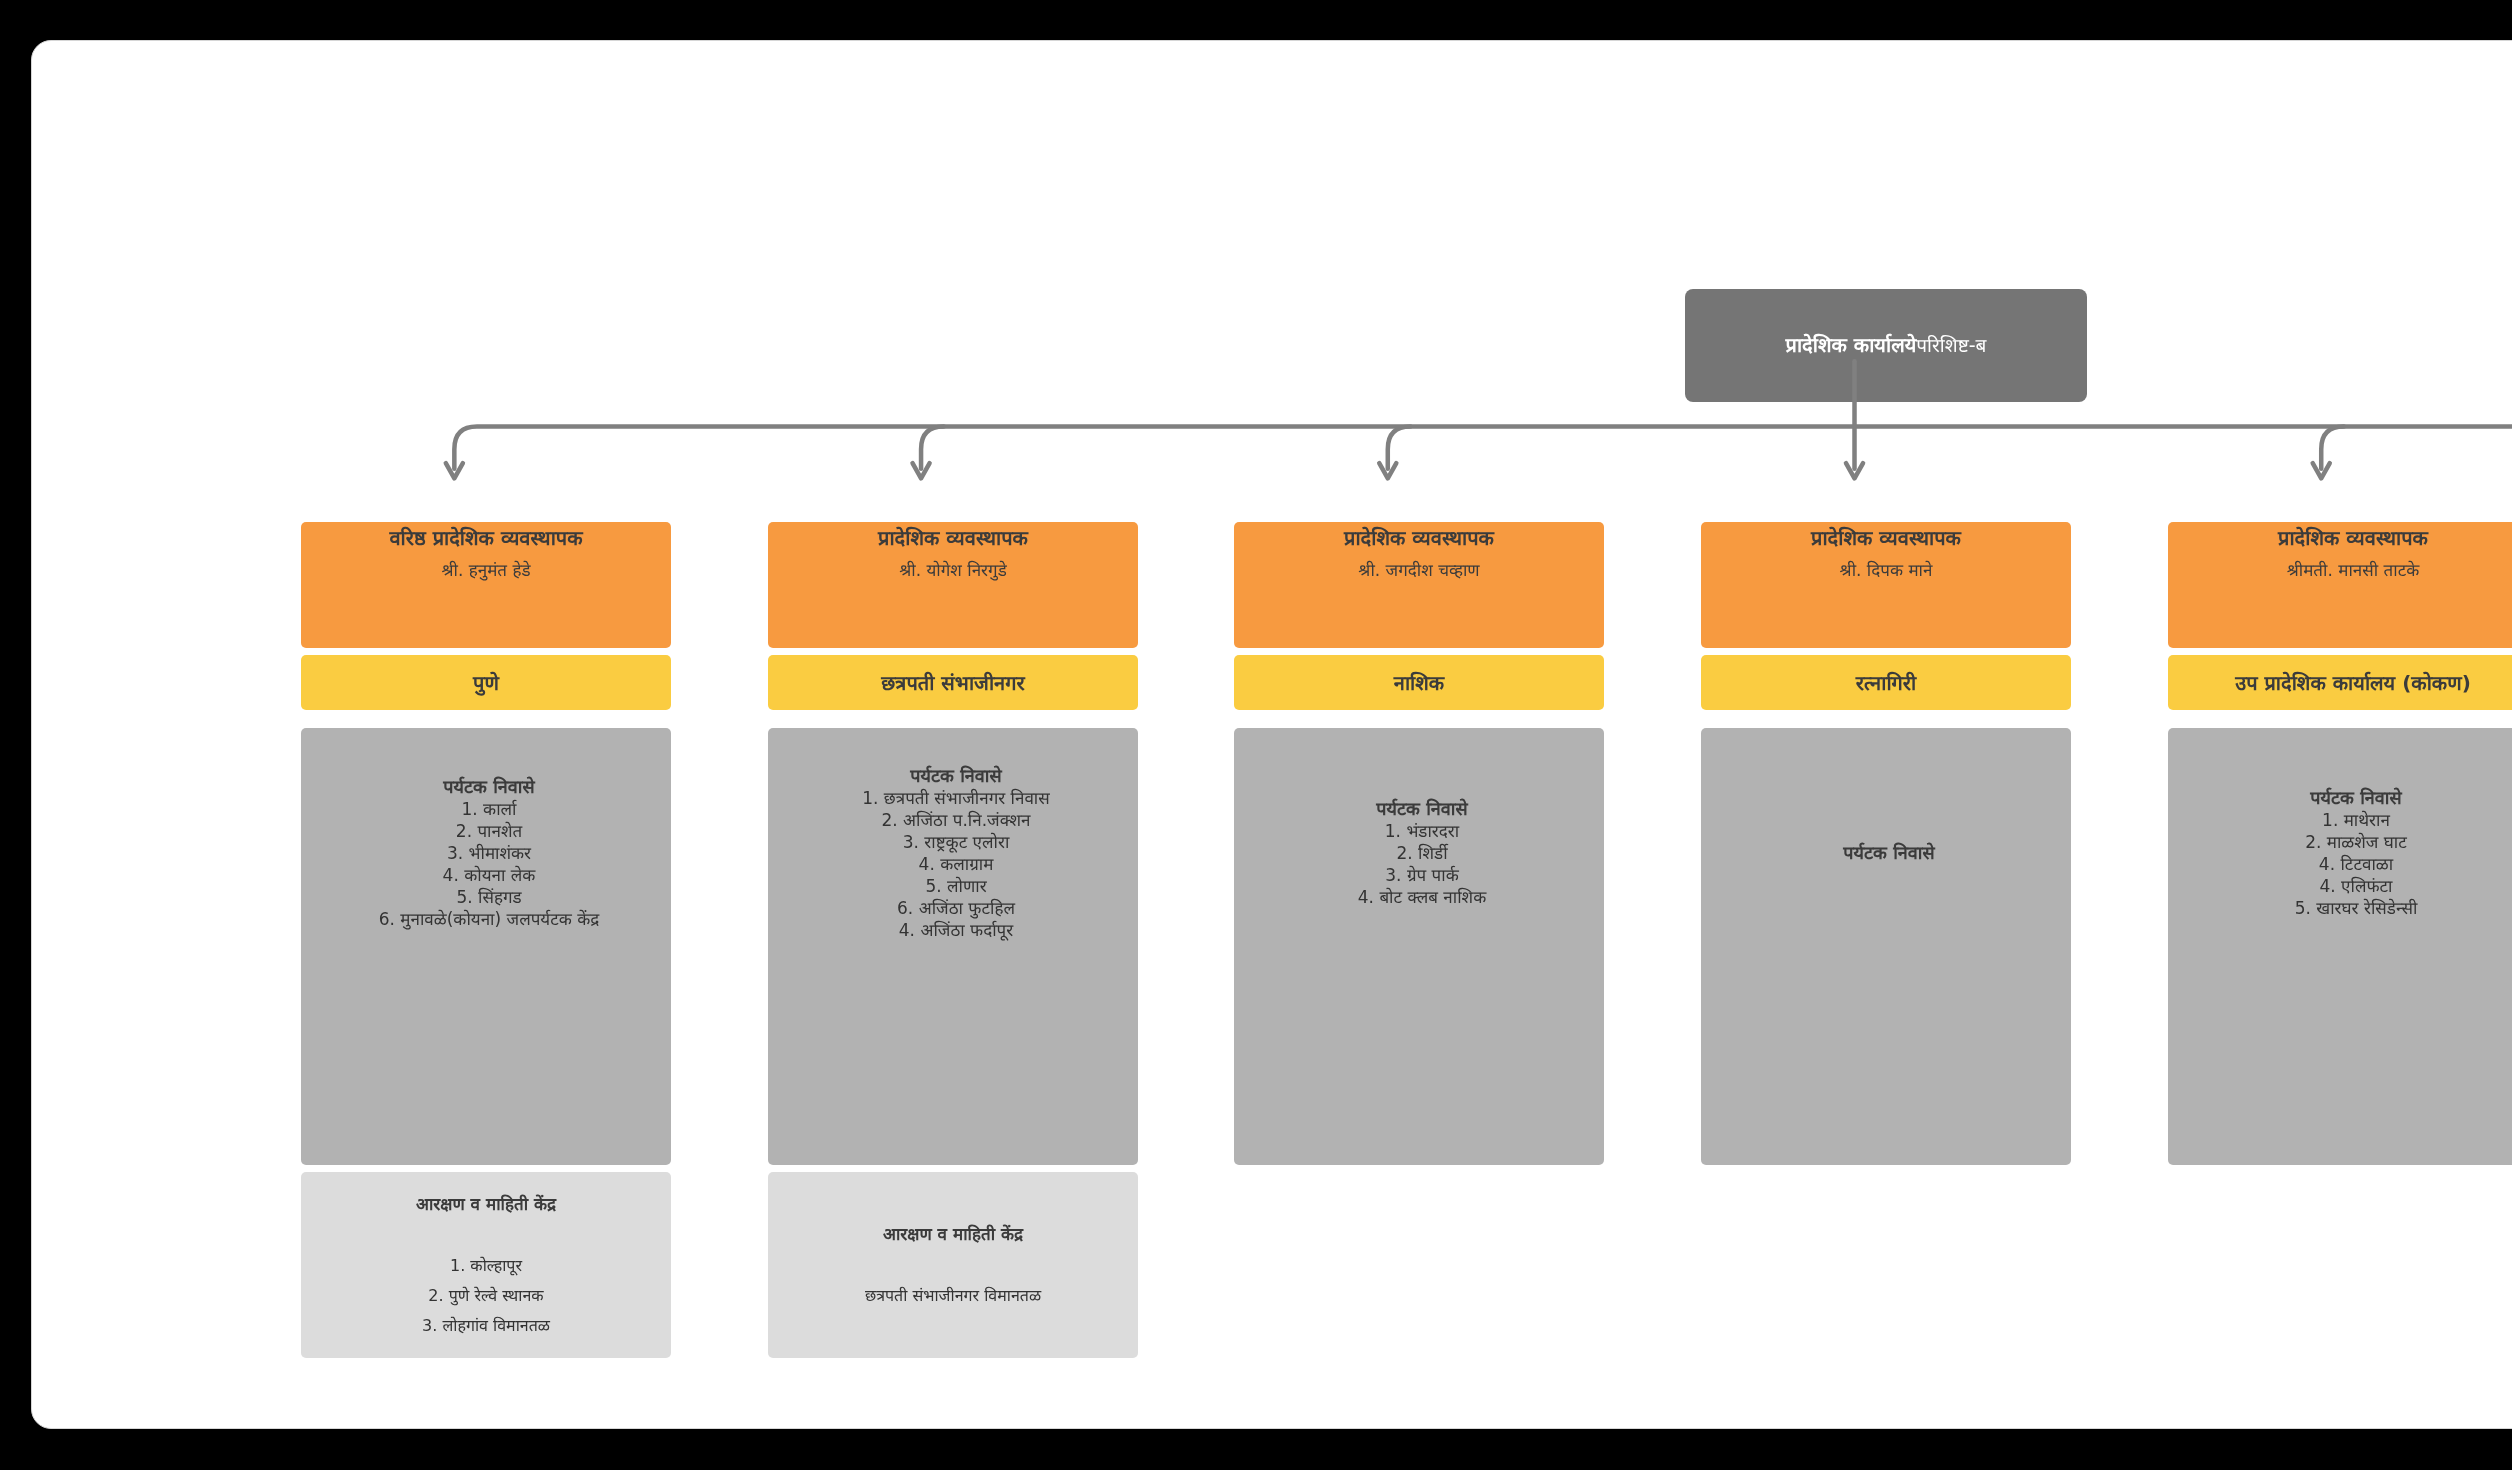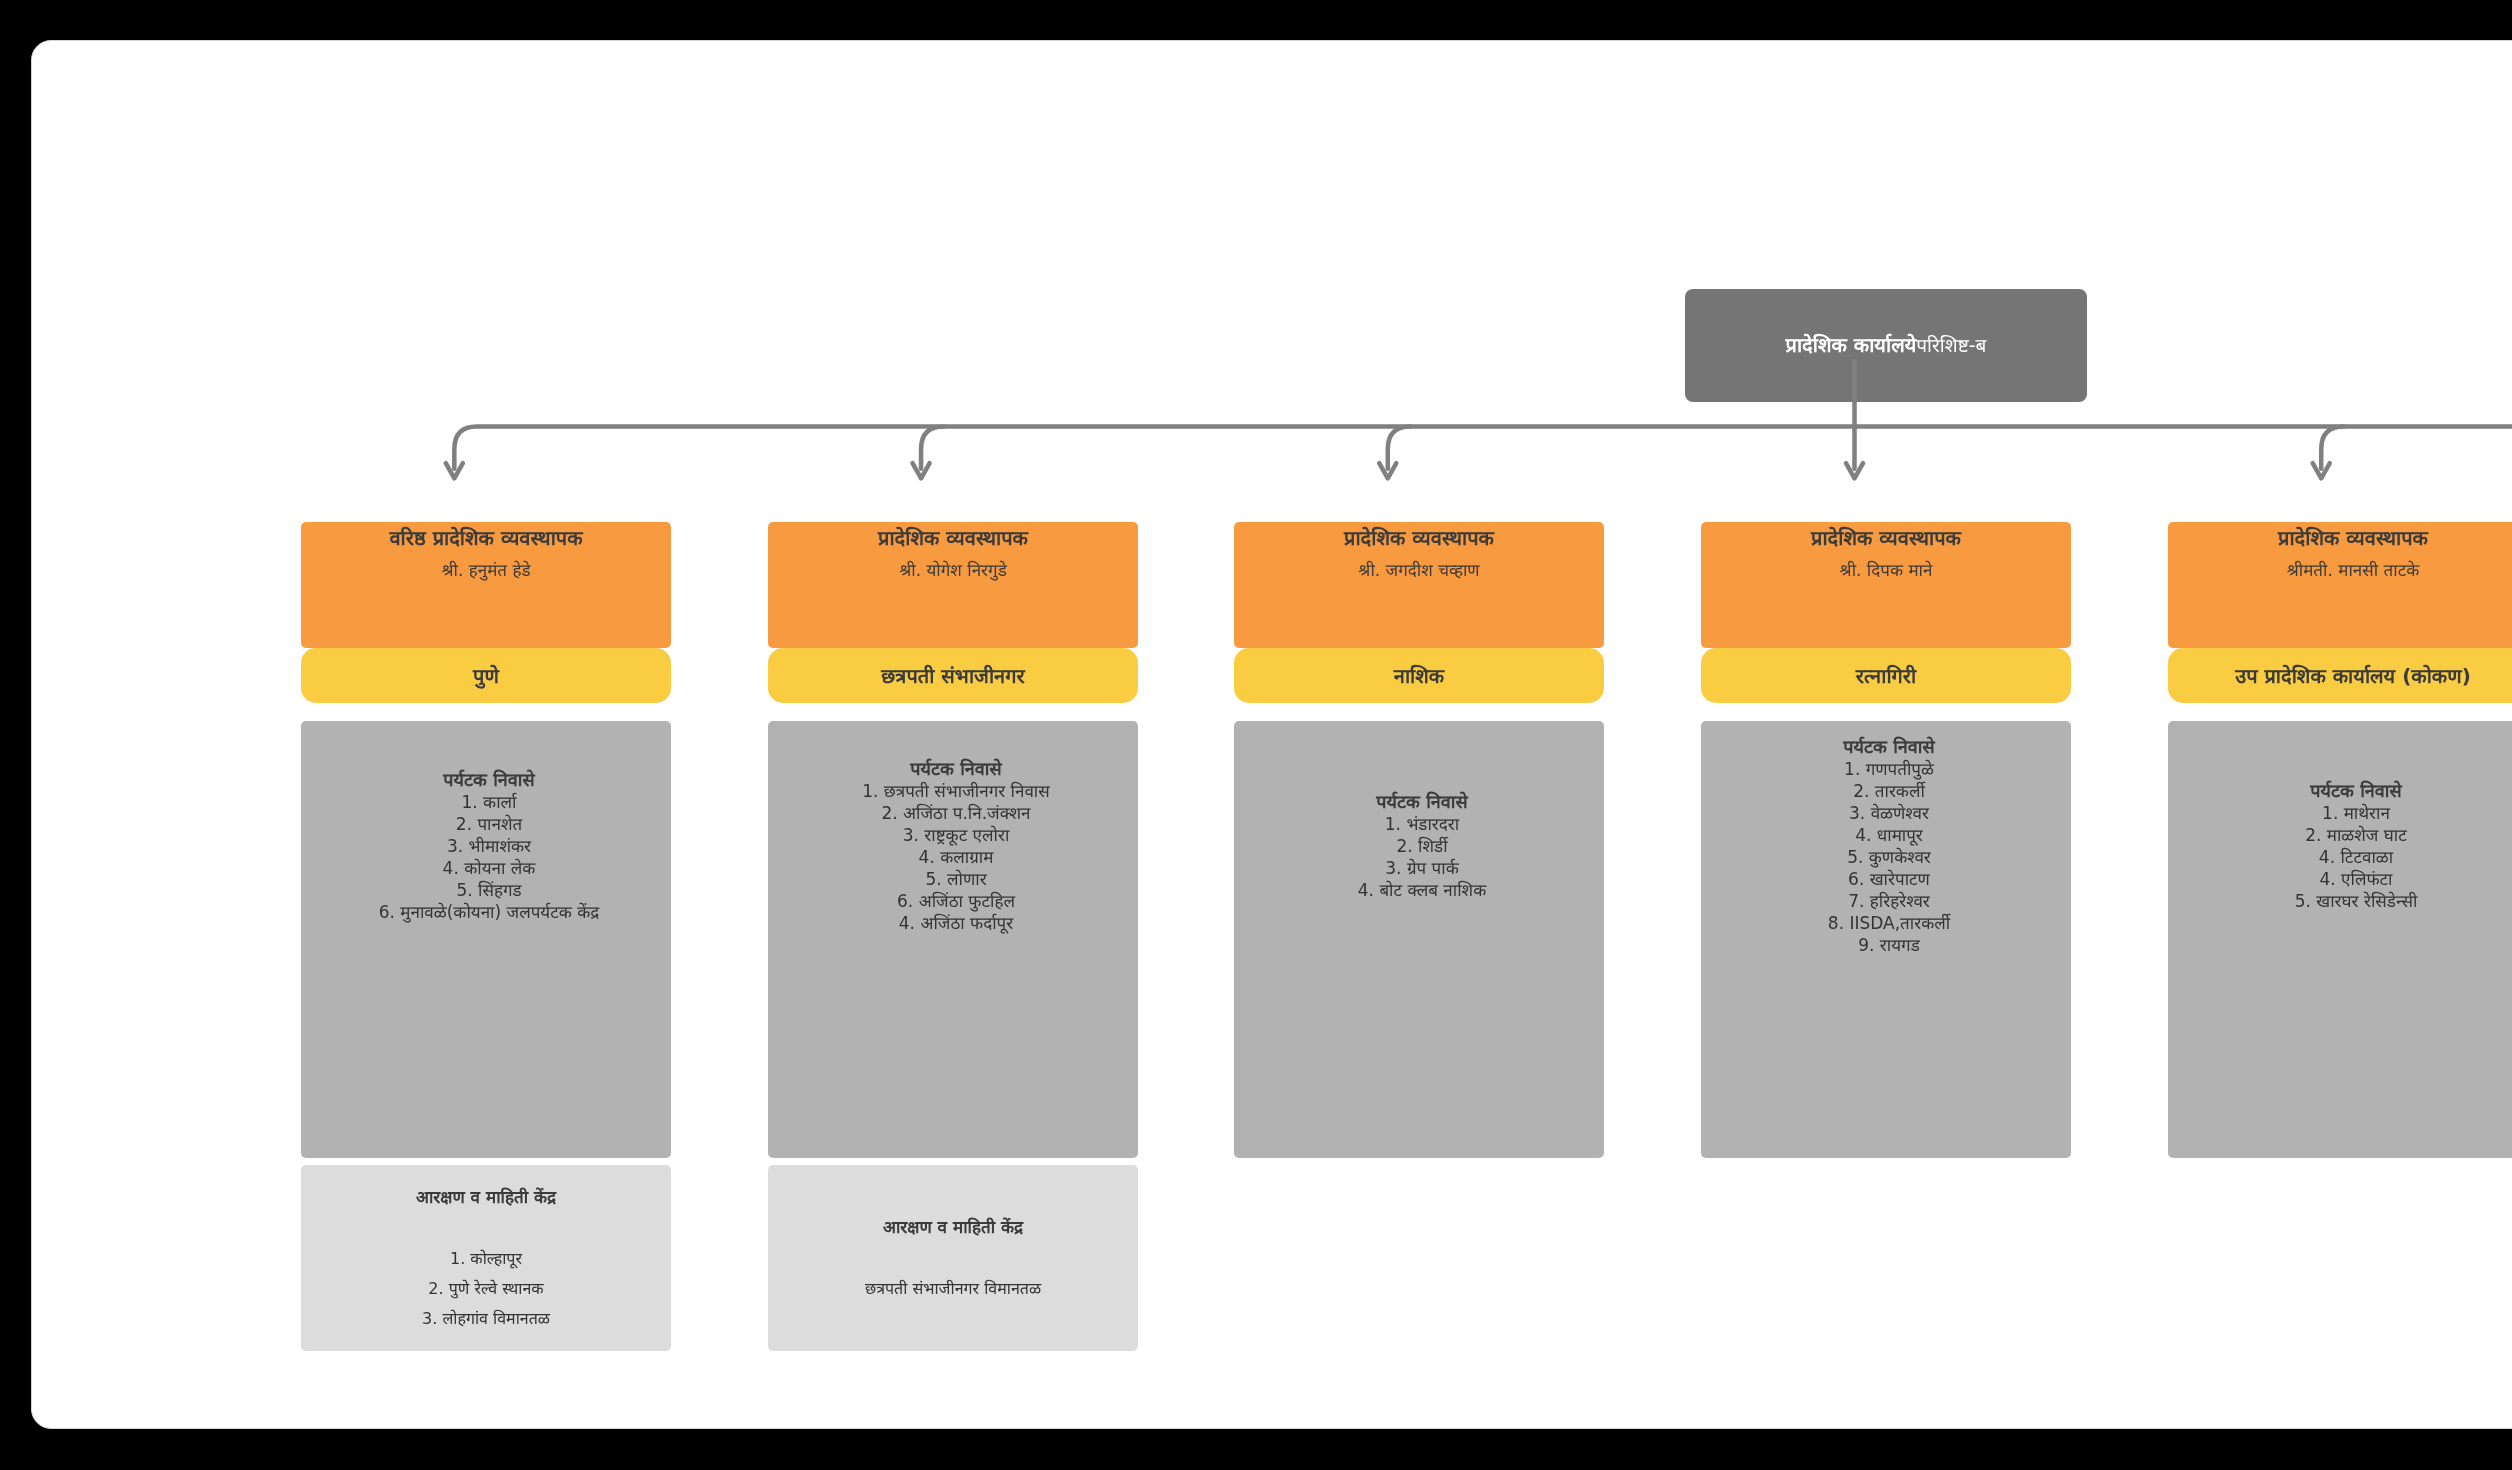--- a/index.html
+++ b/index.html
@@ -33,21 +33,21 @@
   .root-subtitle{font-size:19px;font-weight:500;line-height:27px;}
   .column{position:absolute;top:481px;width:370px;}
   .manager-box{
     height:126px;background:var(--manager-bg);border-radius:5px;
     display:flex;flex-direction:column;justify-content:flex-start;align-items:center;
     text-align:center;
   }
   .manager-title{font-size:20px;font-weight:700;line-height:32px;}
   .manager-name{font-size:17px;font-weight:400;line-height:32px;}
   .region-box{
-    margin-top:0;height:55px;background:var(--region-bg);border-radius:15px;
+    margin-top:7px;height:55px;background:var(--region-bg);border-radius:5px;
     display:flex;justify-content:center;align-items:center;text-align:center;
     font-size:20px;font-weight:600;
   }
   .list-box{
     margin-top:18px;height:437px;background:var(--list-bg);border-radius:5px;
     display:flex;flex-direction:column;justify-content:center;align-items:center;
     text-align:center;box-sizing:border-box;padding:0 5px 187px 11px;
   }
   .list-title{font-size:18px;font-weight:700;line-height:22px;}
   .list-items div{font-size:17px;font-weight:400;line-height:22px;color:#333333;}
@@ -140,31 +140,20 @@
   </div>
 
   <div class="column" style="left: 1669px; width: 370px;">
     <div class="manager-box">
       <div class="manager-title">प्रादेशिक व्यवस्थापक</div>
       <div class="manager-name">श्री. दिपक माने</div>
     </div>
     <div class="region-box">रत्नागिरी</div>
     <div class="list-box">
       <div class="list-title">पर्यटक निवासे</div>
-      <div class="list-items">
-            <div>1. गणपतीपुळे</div>
-            <div>2. तारकर्ली</div>
-            <div>3. वेळणेश्वर</div>
-            <div>4. धामापूर</div>
-            <div>5. कुणकेश्वर</div>
-            <div>6. खारेपाटण</div>
-            <div>7. हरिहरेश्वर</div>
-            <div>8. IISDA,तारकर्ली</div>
-            <div>9. रायगड</div>
-          </div>
     </div>
 
   </div>
 
   <div class="column" style="left: 2136px; width: 370px;">
     <div class="manager-box">
       <div class="manager-title">प्रादेशिक व्यवस्थापक</div>
       <div class="manager-name">श्रीमती. मानसी ताटके</div>
     </div>
     <div class="region-box">उप प्रादेशिक कार्यालय (कोकण)</div>

